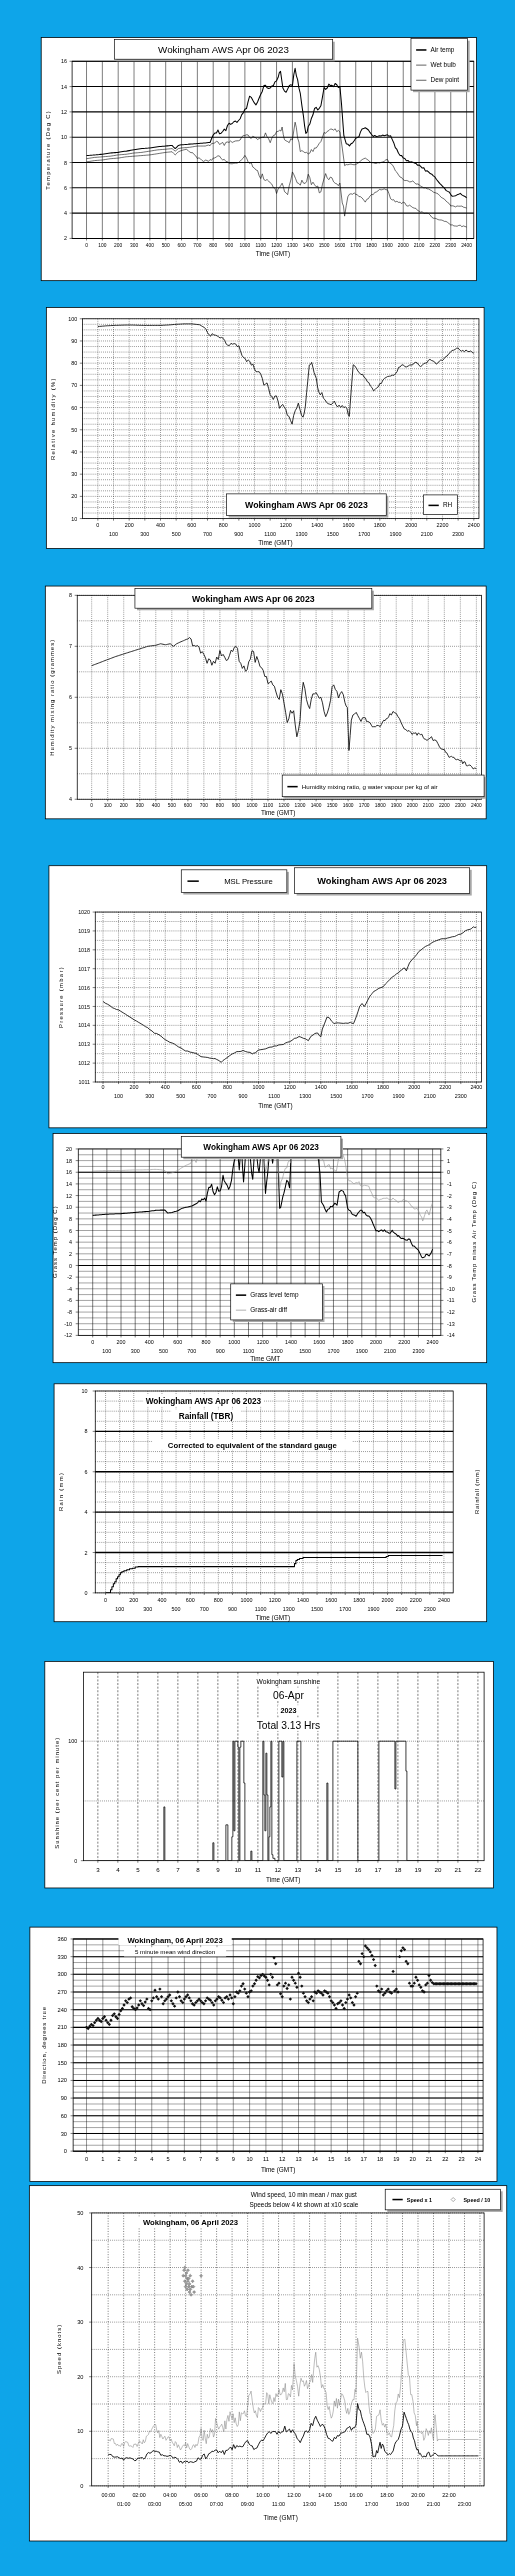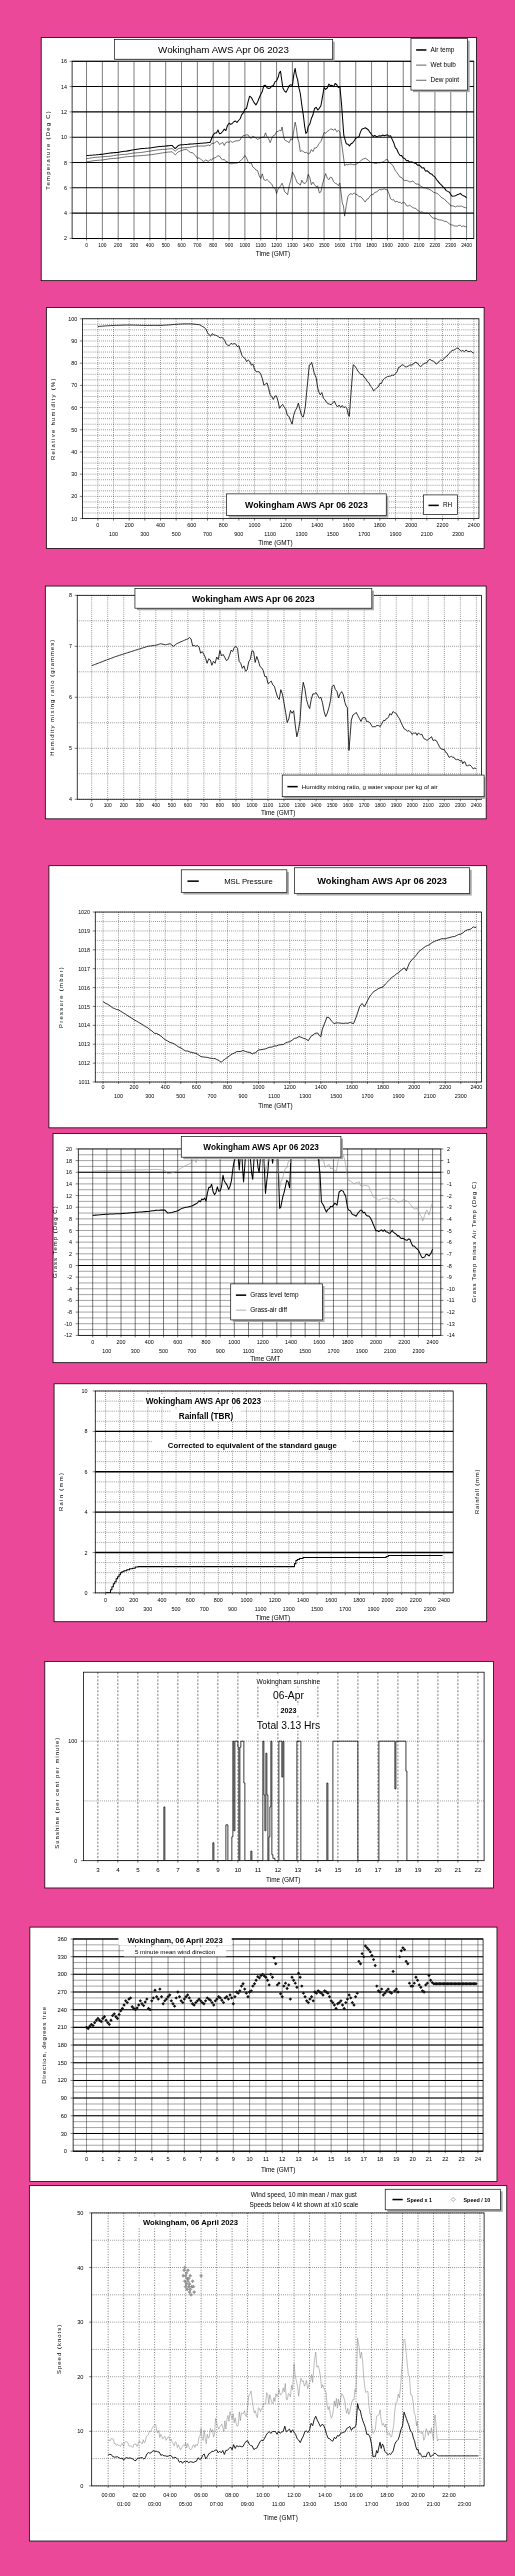--- a/index.html
+++ b/index.html
@@ -1,16 +1,16 @@
 <!DOCTYPE html>
 <html style="font-size:8.2px"><head>
 <meta charset="utf-8">
 <style>
   html,body{margin:0;padding:0;background:#f4f4f4;}
-  #page{position:relative;width:515px;height:2576px;background:#ec4899;font-family:"Liberation Sans",sans-serif;}
+  #page{position:relative;width:515px;height:2576px;background:#0ea5e9;font-family:"Liberation Sans",sans-serif;}
   svg text{font-family:"Liberation Sans","DejaVu Sans",sans-serif;fill:#000;}
 </style>
 </head>
 <body>
 
 <div id="page">
 
 <svg width="515" height="2576" style="position: absolute; left: 0px; top: 0px;" viewBox="0 0 1000 5000">
       <g>
         <rect x="80" y="72" width="845" height="472" fill="#ffffff" stroke="#000" stroke-width="1.5"></rect>

